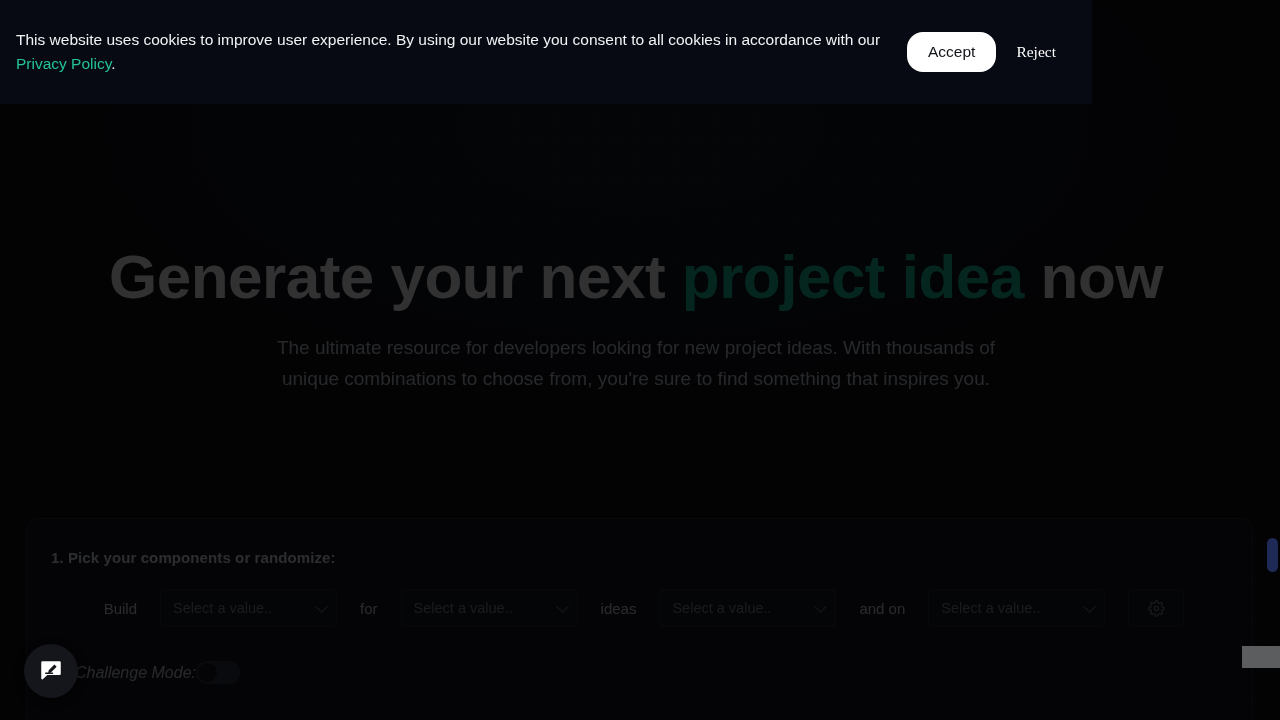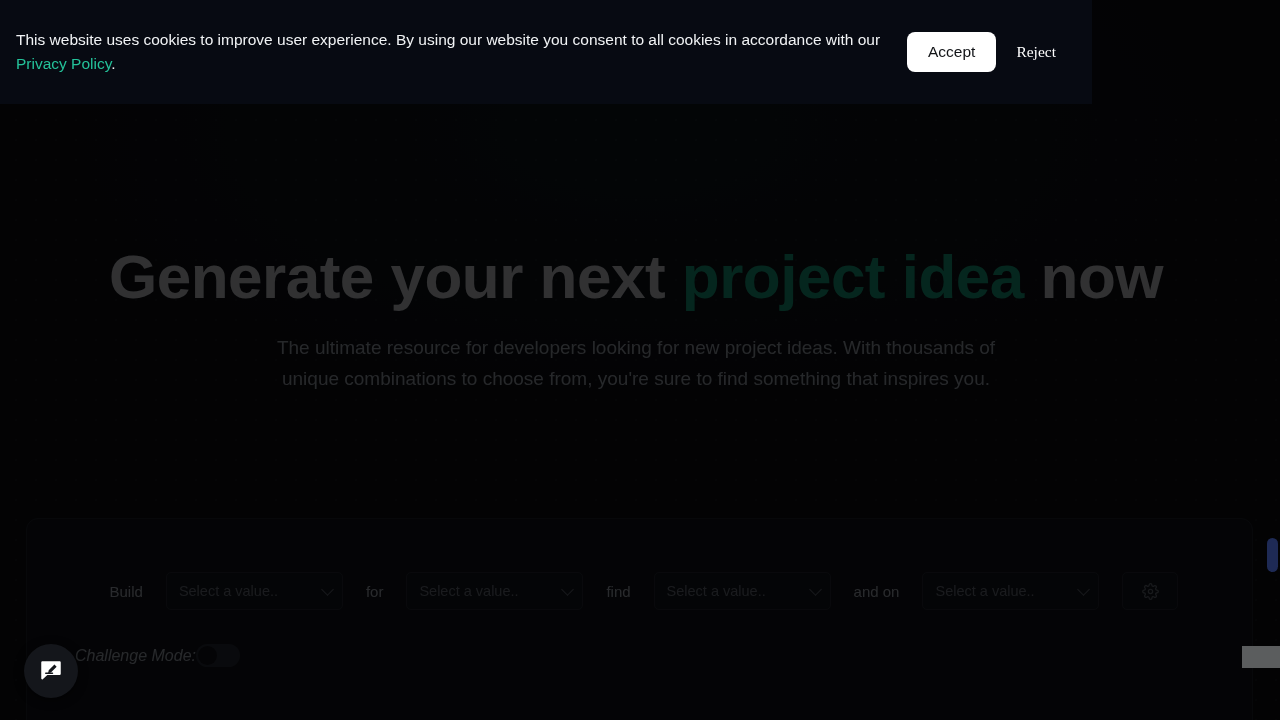--- a/index.html
+++ b/index.html
@@ -268,21 +268,21 @@
     align-items: center;
     gap: 8px;
     margin-left: auto;
     padding-right: 8px;
   }
 
   #accept-button {
     background: #ffffff;
     color: #121417;
     border: none;
-    border-radius: 8px;
+    border-radius: 16px;
     font-family: inherit;
     font-size: 15.5px;
     padding: 11px 21px;
     cursor: pointer;
   }
 
   #reject-button {
     background: transparent;
     color: #ffffff;
     border: none;
@@ -299,38 +299,39 @@
 
   <div id="dot-grid"></div>
 
   <section id="hero">
     <h1 id="hero-title"><span>Generate your next </span><span class="accent">project idea</span><span> now</span></h1>
     <p id="hero-sub">The ultimate resource for developers looking for new project ideas. With thousands of unique combinations to choose from, you're sure to find something that inspires you.</p>
   </section>
 
   <section id="builder-card">
 
+    <div id="step-label">1. Pick your components or randomize:</div>
 
     <div id="builder-row">
 
       <span class="conj">Build</span>
 
       <div class="select-wrap">
         <span class="ph">Select a value..</span>
         <span class="chev"></span>
       </div>
 
       <span class="conj">for</span>
 
       <div class="select-wrap">
         <span class="ph">Select a value..</span>
         <span class="chev"></span>
       </div>
 
-      <span class="conj">find</span>
+      <span class="conj">ideas</span>
 
       <div class="select-wrap">
         <span class="ph">Select a value..</span>
         <span class="chev"></span>
       </div>
 
       <span class="conj">and on</span>
 
       <div class="select-wrap">
         <span class="ph">Select a value..</span>

